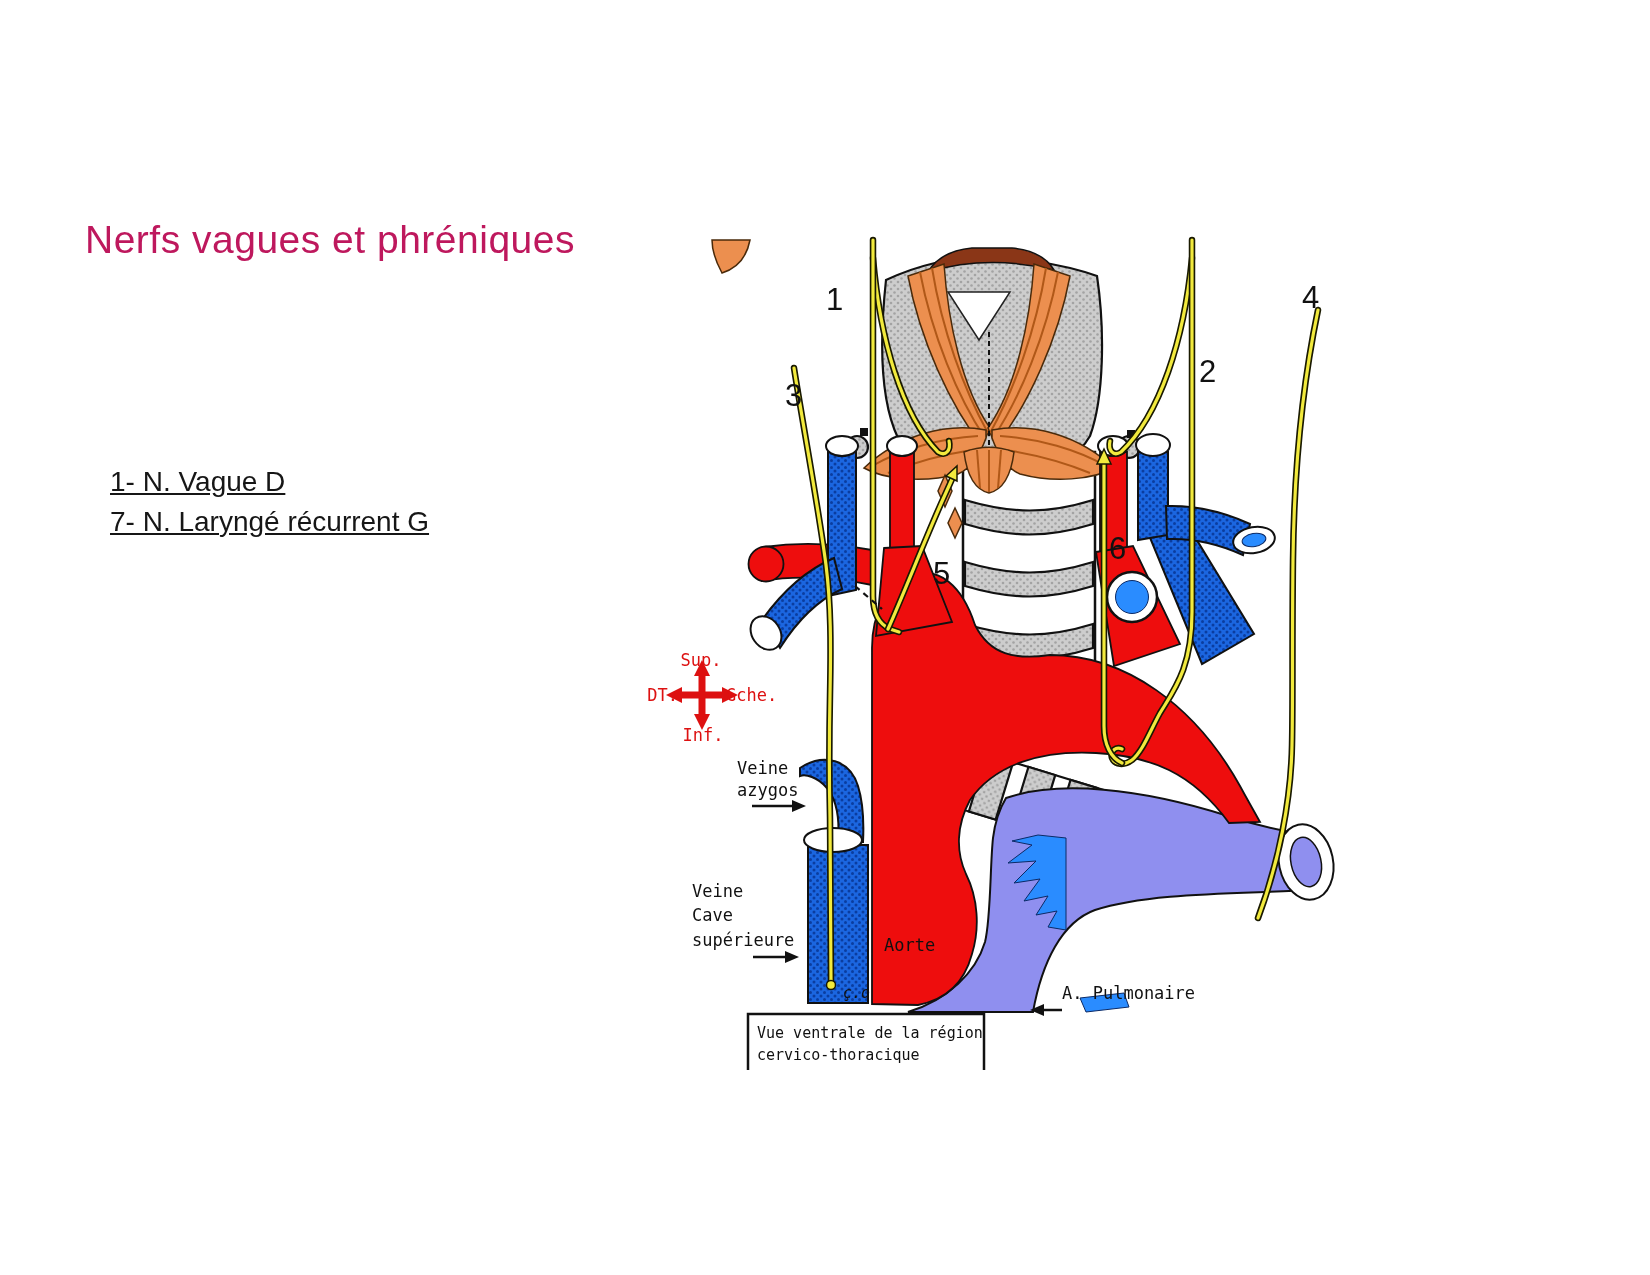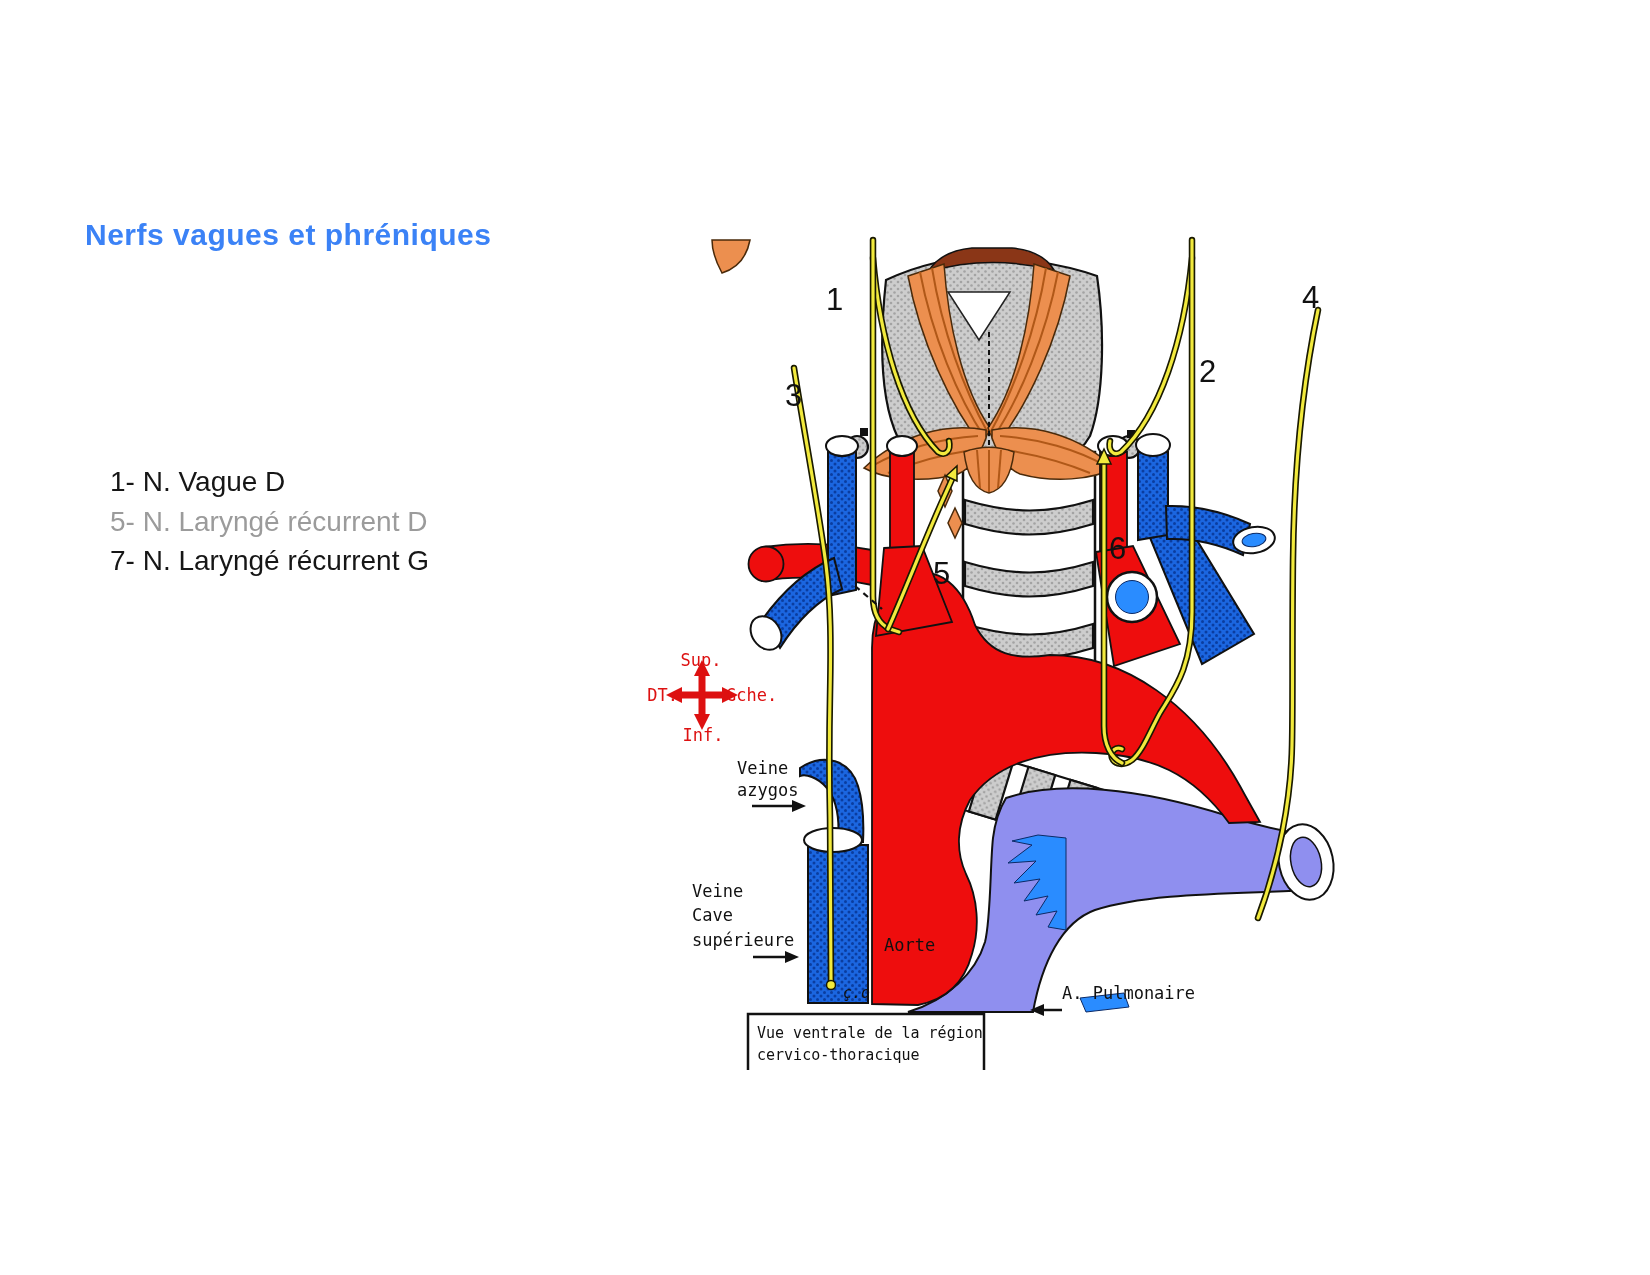--- a/index.html
+++ b/index.html
@@ -1,22 +1,22 @@
 <!DOCTYPE html>
 <html style="--c-nerve: #f2ea3d; --c-artery: #ee0d0d; --c-vein: #1b66e0; --c-vein_bright: #2a8cff; --c-pulmonary: #8f8fef; --c-cartilage: #cdcdcd; --c-muscle: #ec8f4f; --c-brown: #8a3617; --c-compass: #dd1111; --c-muted_text: #9b9b9b; --c-text: #161616;"><head>
 <meta charset="utf-8">
 <style>
   html,body { margin:0; padding:0; }
   body {
     width:1650px; height:1275px; background:#fff; position:relative; overflow:hidden;
     font-family:"Liberation Sans", sans-serif;
   }
-  .title { position:absolute; left:85px; top:218px; font-size:30px; color:#3b82f6; letter-spacing:.5px;font-weight:bold; }
+  .title { position:absolute; left:85px; top:218px; font-size:39px; color:#be185d; letter-spacing:.5px; }
   .legend { position:absolute; left:110px; top:462px; font-size:28px; line-height:39.5px; color:var(--c-text,#161616); }
-  .legend-item { white-space:nowrap; }
+  .legend-item { white-space:nowrap;text-decoration:underline; }
   .legend .muted { color:var(--c-muted_text,#9b9b9b); }
   svg { position:absolute; left:615px; top:235px; }
 
   
   .artery { fill:var(--c-artery,#ee0d0d); stroke:#111; stroke-width:1.8; }
   .vein   { fill:url(#veinP); stroke:#111; stroke-width:2; }
   .vein-base { fill:var(--c-vein,#1b66e0); }
   .vein-dot  { fill:#0a3da0; }
   .bright { fill:var(--c-vein_bright,#2a8cff); stroke:#0b2a66; stroke-width:1; }
   .pulm   { fill:var(--c-pulmonary,#8f8fef); stroke:#111; stroke-width:2; }
@@ -43,21 +43,20 @@
   .dnum { font-family:"Liberation Sans",sans-serif; font-size:31px; fill:#111; }
   .rlbl { font-family:"DejaVu Sans Mono",monospace; font-size:17px; fill:var(--c-compass,#dd1111); }
 </style>
 </head>
 <body>
 
 <div class="title">Nerfs vagues et phréniques</div>
 
 <div class="legend">
   <div class="legend-item">1- N. Vague D</div>
-  <div class="legend-item muted">5- N. Laryngé récurrent D</div>
   <div class="legend-item">7- N. Laryngé récurrent G</div>
 </div>
 
 <svg width="745" height="835" viewBox="615 235 745 835">
   <defs>
     <pattern id="veinP" width="7" height="7" patternUnits="userSpaceOnUse">
       <rect class="vein-base" width="7" height="7"></rect>
       <circle class="vein-dot" cx="2" cy="2" r="1.5"></circle>
       <circle class="vein-dot" cx="5.5" cy="5.5" r="1.5"></circle>
     </pattern>

